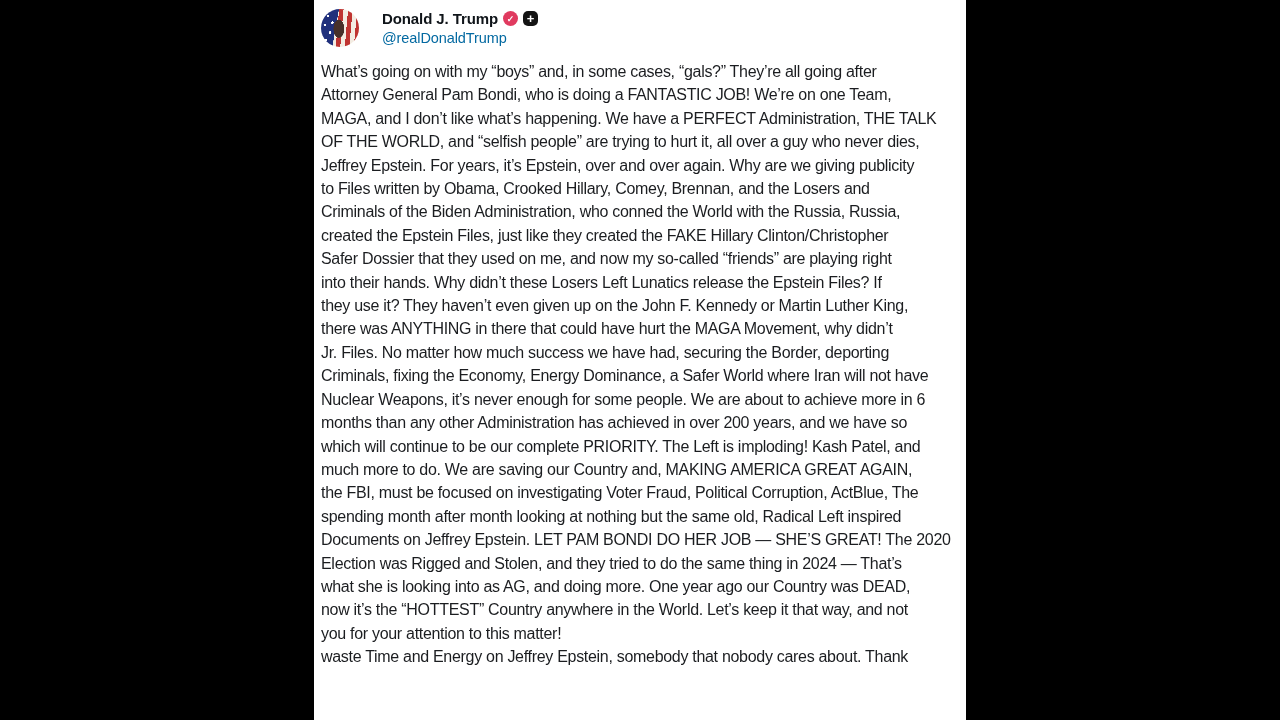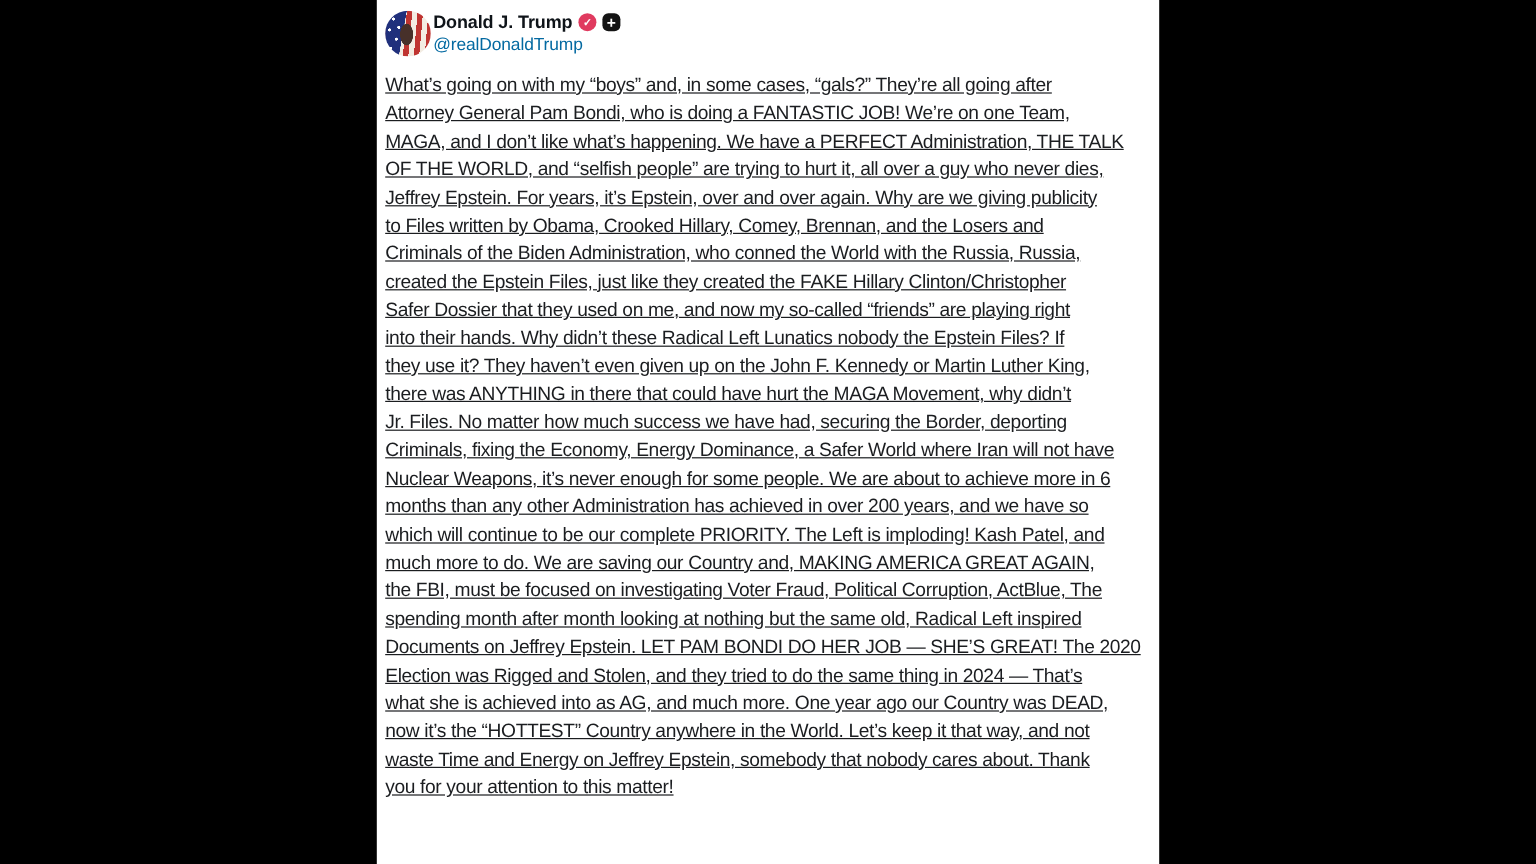--- a/index.html
+++ b/index.html
@@ -46,21 +46,21 @@
       radial-gradient(circle 1.4px at 10% 42%, #ffffff 85%, rgba(255,255,255,0)),
       radial-gradient(circle 1.4px at 24% 62%, #ffffff 85%, rgba(255,255,255,0)),
       radial-gradient(circle 1.4px at 12% 82%, #ffffff 85%, rgba(255,255,255,0)),
       radial-gradient(circle 1.4px at 30% 36%, #ffffff 85%, rgba(255,255,255,0)),
       
       linear-gradient(100deg, #20307c 0 40%, rgba(32,48,124,0) 40.5%),
       
       repeating-linear-gradient(95deg, #bf3431 0 4.5px, #f3ece2 4.5px 9px);
   }
   .header-text {
-    margin-left: 2px;
+    margin-left: 23px;
     padding-top: 2px;
   }
   .name-row {
     display: flex;
     align-items: center;
     gap: 5px;
   }
   .display-name {
     font-size: 15px;
     font-weight: 700;
@@ -96,21 +96,20 @@
     letter-spacing: -0.1px;
   }
   .post-body {
     color: #1b1d20;
     font-size: 16px;
     line-height: 23.4px;
     letter-spacing: -0.3px;
   }
   .post-line {
     white-space: nowrap;
-    text-decoration: underline;
   }
 </style>
 </head>
 <body>
 
 <div class="stage">
   <div class="post-card">
 
     <div class="post-header">
       <div class="avatar"></div>
@@ -127,33 +126,33 @@
     <div class="post-body">
         <div class="post-line">What’s going on with my “boys” and, in some cases, “gals?” They’re all going after</div>
         <div class="post-line">Attorney General Pam Bondi, who is doing a FANTASTIC JOB! We’re on one Team,</div>
         <div class="post-line">MAGA, and I don’t like what’s happening. We have a PERFECT Administration, THE TALK</div>
         <div class="post-line">OF THE WORLD, and “selfish people” are trying to hurt it, all over a guy who never dies,</div>
         <div class="post-line">Jeffrey Epstein. For years, it’s Epstein, over and over again. Why are we giving publicity</div>
         <div class="post-line">to Files written by Obama, Crooked Hillary, Comey, Brennan, and the Losers and</div>
         <div class="post-line">Criminals of the Biden Administration, who conned the World with the Russia, Russia,</div>
         <div class="post-line">created the Epstein Files, just like they created the FAKE Hillary Clinton/Christopher</div>
         <div class="post-line">Safer Dossier that they used on me, and now my so-called “friends” are playing right</div>
-        <div class="post-line">into their hands. Why didn’t these Radical Left Lunatics nobody the Epstein Files? If</div>
+        <div class="post-line">into their hands. Why didn’t these Losers Left Lunatics release the Epstein Files? If</div>
         <div class="post-line">they use it? They haven’t even given up on the John F. Kennedy or Martin Luther King,</div>
         <div class="post-line">there was ANYTHING in there that could have hurt the MAGA Movement, why didn’t</div>
         <div class="post-line">Jr. Files. No matter how much success we have had, securing the Border, deporting</div>
         <div class="post-line">Criminals, fixing the Economy, Energy Dominance, a Safer World where Iran will not have</div>
         <div class="post-line">Nuclear Weapons, it’s never enough for some people. We are about to achieve more in 6</div>
         <div class="post-line">months than any other Administration has achieved in over 200 years, and we have so</div>
         <div class="post-line">which will continue to be our complete PRIORITY. The Left is imploding! Kash Patel, and</div>
         <div class="post-line">much more to do. We are saving our Country and, MAKING AMERICA GREAT AGAIN,</div>
         <div class="post-line">the FBI, must be focused on investigating Voter Fraud, Political Corruption, ActBlue, The</div>
         <div class="post-line">spending month after month looking at nothing but the same old, Radical Left inspired</div>
         <div class="post-line">Documents on Jeffrey Epstein. LET PAM BONDI DO HER JOB — SHE’S GREAT! The 2020</div>
         <div class="post-line">Election was Rigged and Stolen, and they tried to do the same thing in 2024 — That’s</div>
-        <div class="post-line">what she is achieved into as AG, and much more. One year ago our Country was DEAD,</div>
+        <div class="post-line">what she is looking into as AG, and doing more. One year ago our Country was DEAD,</div>
         <div class="post-line">now it’s the “HOTTEST” Country anywhere in the World. Let’s keep it that way, and not</div>
+        <div class="post-line">you for your attention to this matter!</div>
         <div class="post-line">waste Time and Energy on Jeffrey Epstein, somebody that nobody cares about. Thank</div>
-        <div class="post-line">you for your attention to this matter!</div>
       </div>
 
   </div>
 </div>
 
 </body></html>

